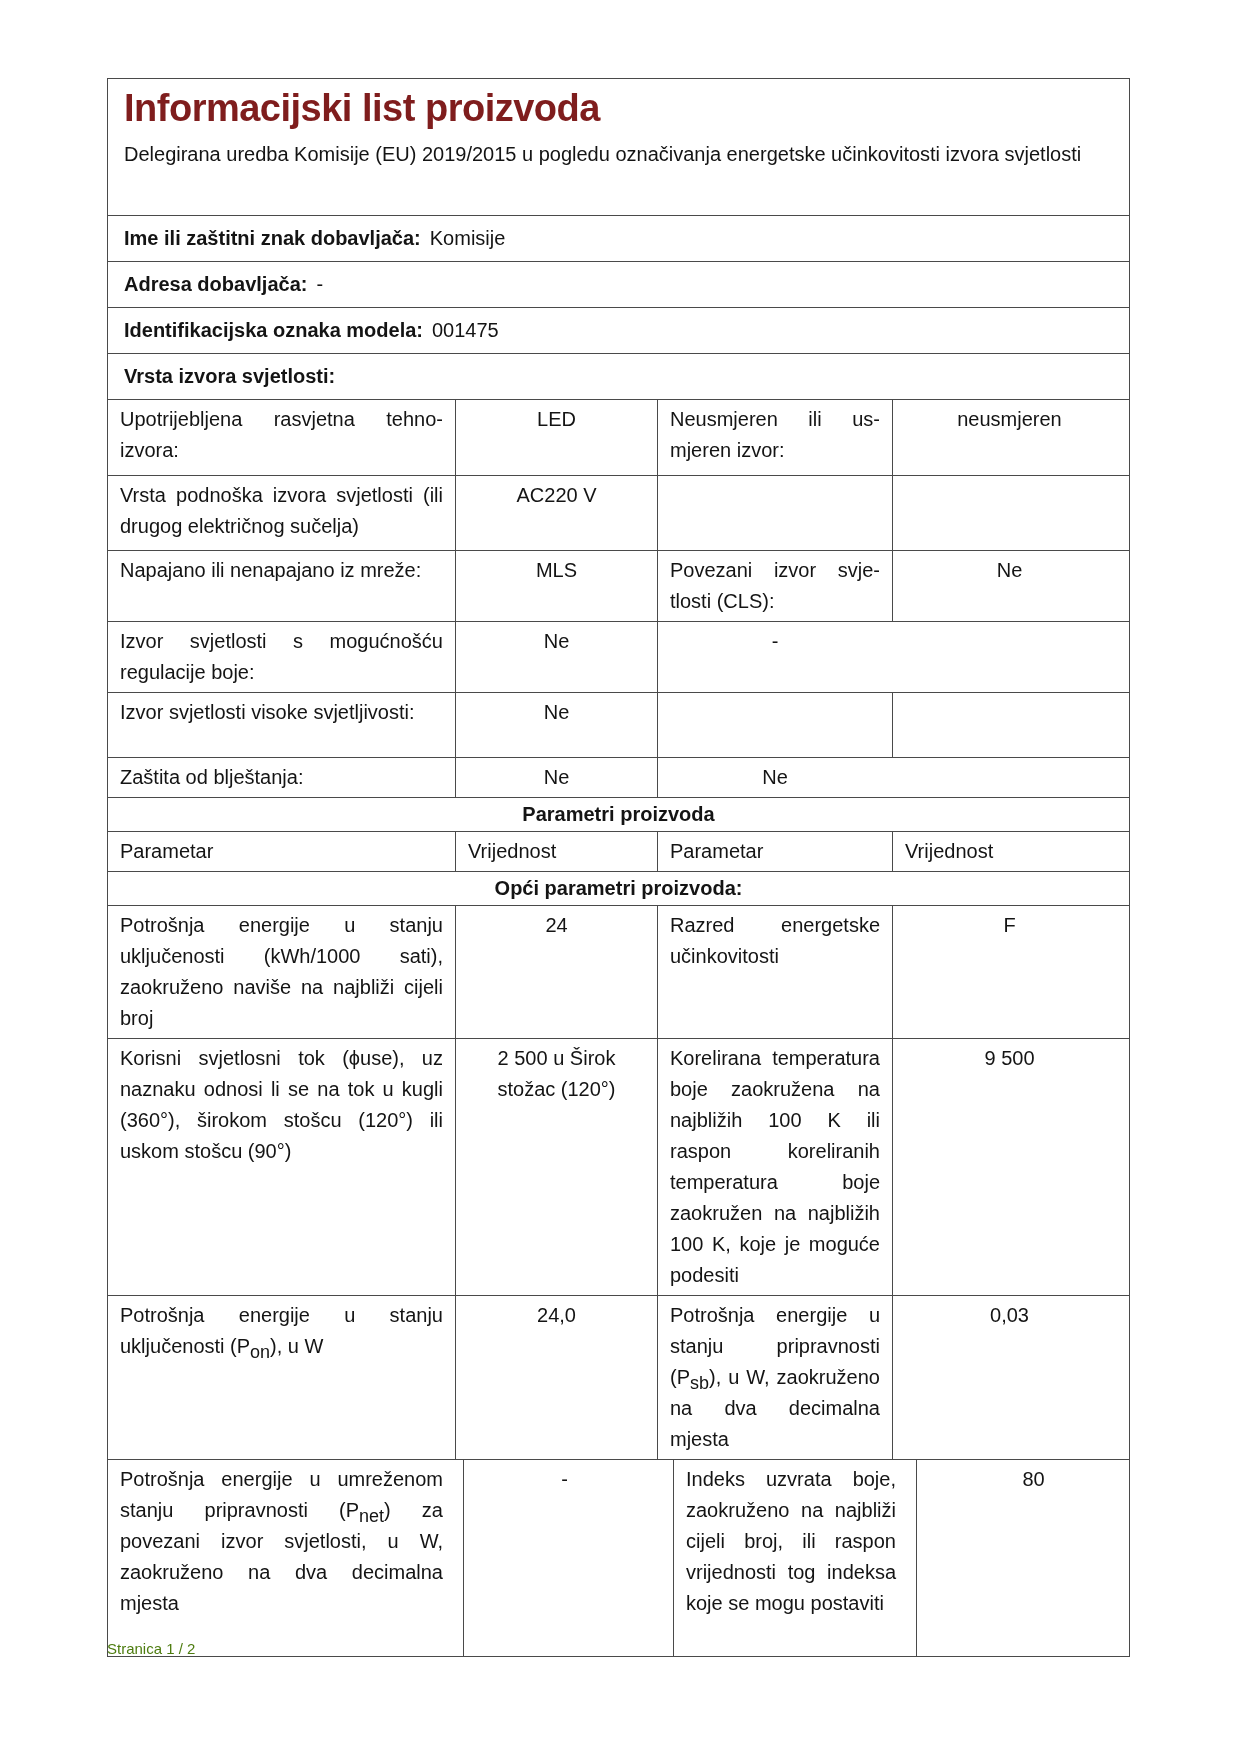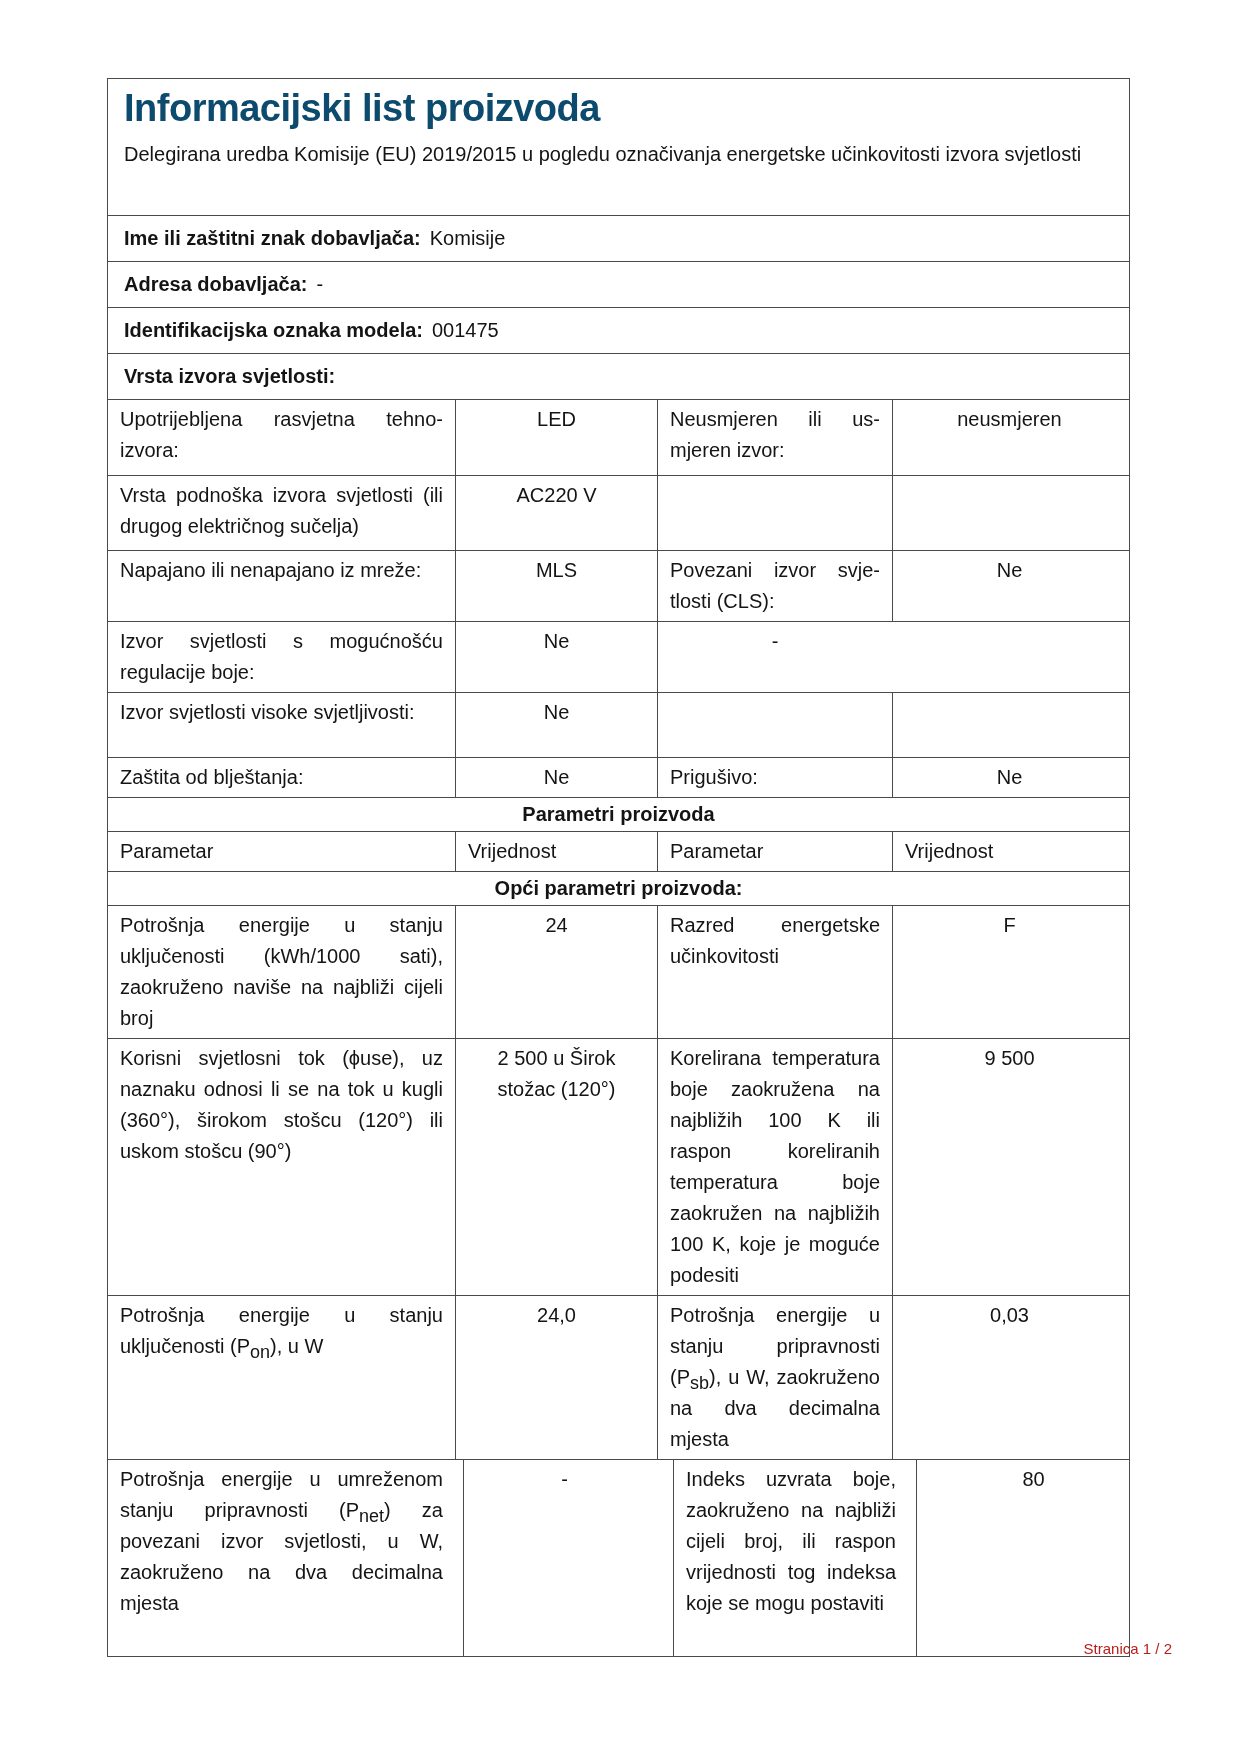--- a/index.html
+++ b/index.html
@@ -77,34 +77,33 @@
   .rh-i { min-height: 155px; }
   .rh-j { min-height: 196px; }
 
   sub { font-size: 18px; line-height: 0; }
 
   .footer {
     position: absolute;
     top: 1640px;
     left: 107px;
     width: 1021px;
-    text-align: right;
+    text-align: left;
     font-size: 15px;
-    color: #b91c1c;
-    margin-left: 44px;
+    color: #4d7c0f;
   }
 </style>
 </head>
 <body>
 
 <div class="page">
   <div class="doc-box">
 
     <div class="row title-block">
-      <h1 class="doc-title" style="color: #0c4a6e;">Informacijski list proizvoda</h1>
+      <h1 class="doc-title" style="color: #7f1d1d;">Informacijski list proizvoda</h1>
       <p class="doc-subtitle">Delegirana uredba Komisije (EU) 2019/2015 u pogledu označivanja energetske učinkovitosti izvora svjetlosti</p>
     </div>
 
     <div class="row info-row">
       <span class="info-label">Ime ili zaštitni znak dobavljača:</span><span class="info-value">Komisije</span>
     </div>
     <div class="row info-row">
       <span class="info-label">Adresa dobavljača:</span><span class="info-value">-</span>
     </div>
     <div class="row info-row">
@@ -139,21 +138,20 @@
     </div>
     <div class="row grid-row rh-e">
       <div class="cell param-cell">Izvor svjetlosti visoke svjetlji­vosti:</div>
       <div class="cell value-cell">Ne</div>
       <div class="cell param-cell"></div>
       <div class="cell value-cell"></div>
     </div>
     <div class="row grid-row rh-f">
       <div class="cell param-cell">Zaštita od blještanja:</div>
       <div class="cell value-cell">Ne</div>
-      <div class="cell param-cell">Prigušivo:</div>
       <div class="cell value-cell">Ne</div>
     </div>
 
     <div class="row section-row rh-hdr">Parametri proizvoda</div>
 
     <div class="row grid-row rh-hdr">
       <div class="cell header-cell">Parametar</div>
       <div class="cell header-cell">Vrijednost</div>
       <div class="cell header-cell">Parametar</div>
       <div class="cell header-cell">Vrijednost</div>

